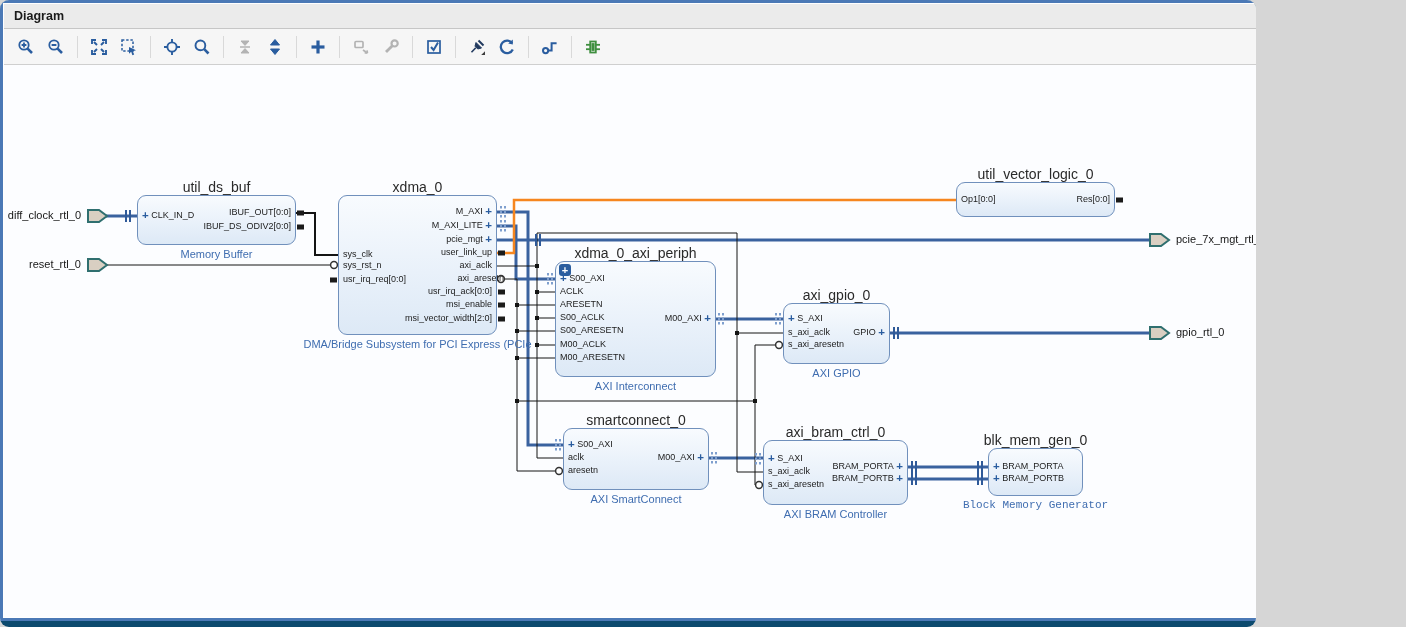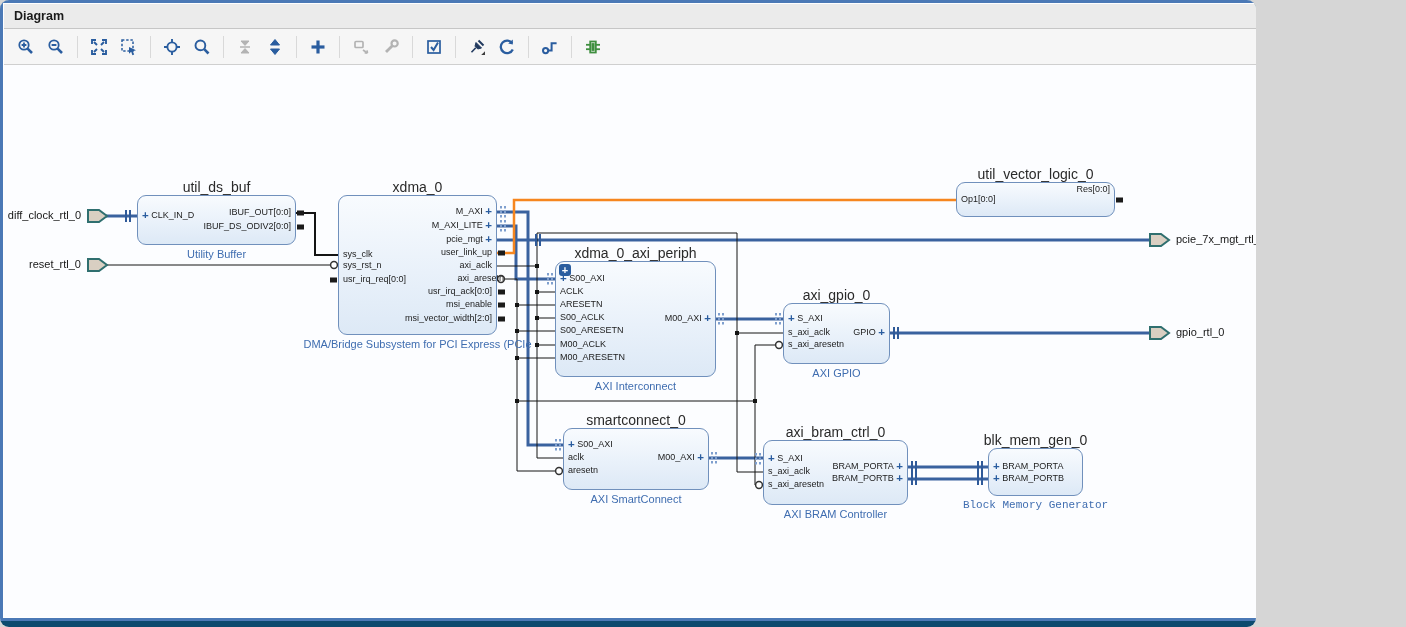--- a/index.html
+++ b/index.html
@@ -306,21 +306,21 @@
             <circle cx="1050" cy="199" r="4.5" fill="none" stroke="#2a5d9f" stroke-width="3"></circle>
             <line x1="1055" y1="199" x2="1078" y2="199" stroke="#2a5d9f" stroke-width="3"></line>
           </svg>
 
       <div class="ext-label" style="top: 209px; left: -72px; width: 153px; text-align: right;">diff_clock_rtl_0</div>
           <div class="ext-label" style="top: 258px; left: -72px; width: 153px; text-align: right;">reset_rtl_0</div>
           <div class="ext-label" style="top: 233px; left: 1176px;">pcie_7x_mgt_rtl_0</div>
           <div class="ext-label" style="top: 326px; left: 1176px;">gpio_rtl_0</div>
           <div class="blk-title" style="left: 77px; width: 279px; top: 179px;">util_ds_buf</div>
           <div class="blk" style="left: 137px; top: 195px; width: 159px; height: 50px;"></div>
-          <div class="blk-sub" style="left: 67px; width: 299px; top: 248px;">Utility Buffer</div>
+          <div class="blk-sub" style="left: 67px; width: 299px; top: 248px;">Memory Buffer</div>
           <div class="port l" style="left: 142px; top: 210px;"><span class="plus">+</span>&nbsp;CLK_IN_D</div>
           <div class="port r" style="left: 137px; width: 154px; top: 207px;">IBUF_OUT[0:0]</div>
           <div class="port r" style="left: 137px; width: 154px; top: 221px;">IBUF_DS_ODIV2[0:0]</div>
           <div class="blk-title" style="left: 278px; width: 279px; top: 179px;">xdma_0</div>
           <div class="blk" style="left: 338px; top: 195px; width: 159px; height: 140px;"></div>
           <div class="blk-sub" style="left: 268px; width: 299px; top: 338px;">DMA/Bridge Subsystem for PCI Express (PCIe</div>
           <div class="port l" style="left: 343px; top: 249px;">sys_clk</div>
           <div class="port l" style="left: 343px; top: 260px;">sys_rst_n</div>
           <div class="port l" style="left: 343px; top: 274px;">usr_irq_req[0:0]</div>
           <div class="port r" style="left: 338px; width: 154px; top: 206px;">M_AXI&nbsp;<span class="plus">+</span></div>
@@ -367,19 +367,19 @@
           <div class="port r" style="left: 763px; width: 140px; top: 461px;">BRAM_PORTA&nbsp;<span class="plus">+</span></div>
           <div class="port r" style="left: 763px; width: 140px; top: 473px;">BRAM_PORTB&nbsp;<span class="plus">+</span></div>
           <div class="blk-title" style="left: 928px; width: 215px; top: 432px;">blk_mem_gen_0</div>
           <div class="blk" style="left: 988px; top: 448px; width: 95px; height: 48px;"></div>
           <div class="blk-sub" style="left: 918px; width: 235px; top: 499px; font-family: Liberation Mono, monospace;">Block Memory Generator</div>
           <div class="port l" style="left: 993px; top: 461px;"><span class="plus">+</span>&nbsp;BRAM_PORTA</div>
           <div class="port l" style="left: 993px; top: 473px;"><span class="plus">+</span>&nbsp;BRAM_PORTB</div>
           <div class="blk-title" style="left: 896px; width: 279px; top: 166px;">util_vector_logic_0</div>
           <div class="blk" style="left: 956px; top: 182px; width: 159px; height: 35px;"></div>
           <div class="port l" style="left: 961px; top: 194px;">Op1[0:0]</div>
-          <div class="port r" style="left: 956px; width: 154px; top: 184px;">Res[0:0]</div>
+          <div class="port r" style="left: 956px; width: 154px; top: 194px;">Res[0:0]</div>
         </div>
     </div>
 
     <div class="frame"></div>
   </div>
 </div>
 
 </body></html>

